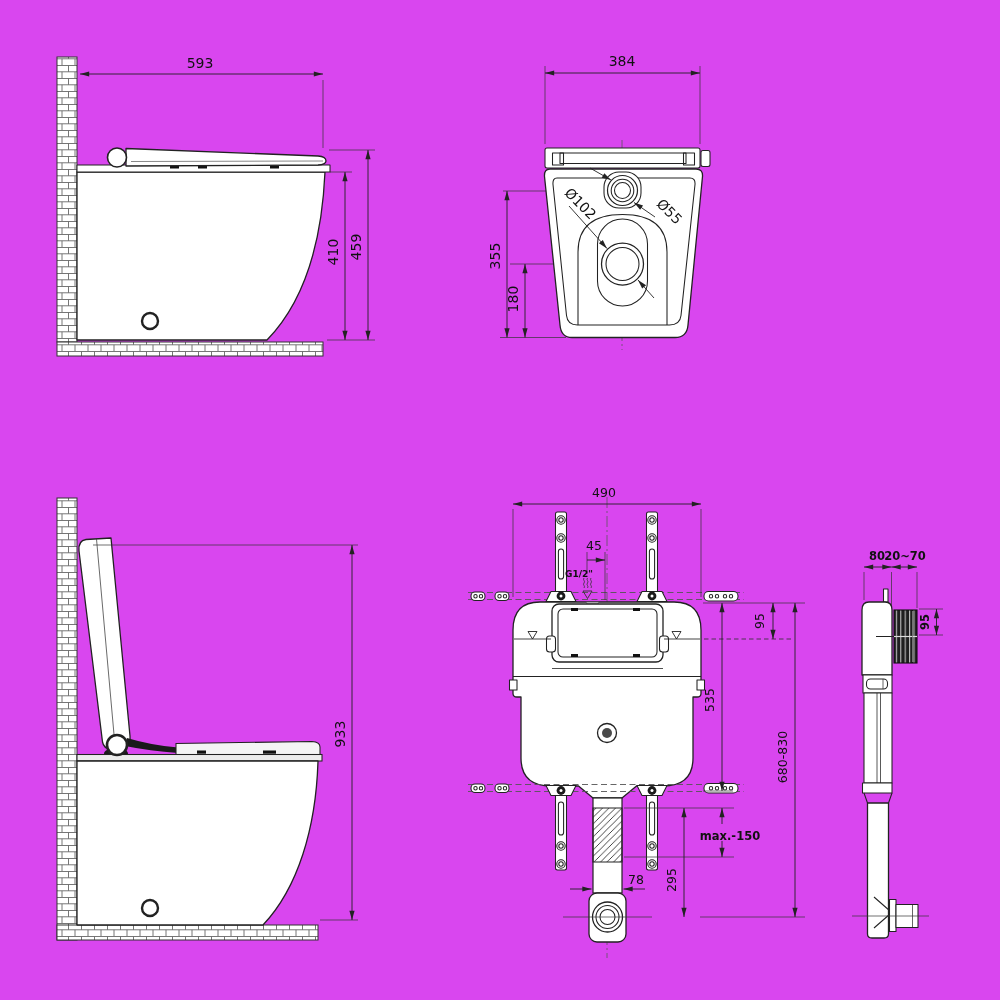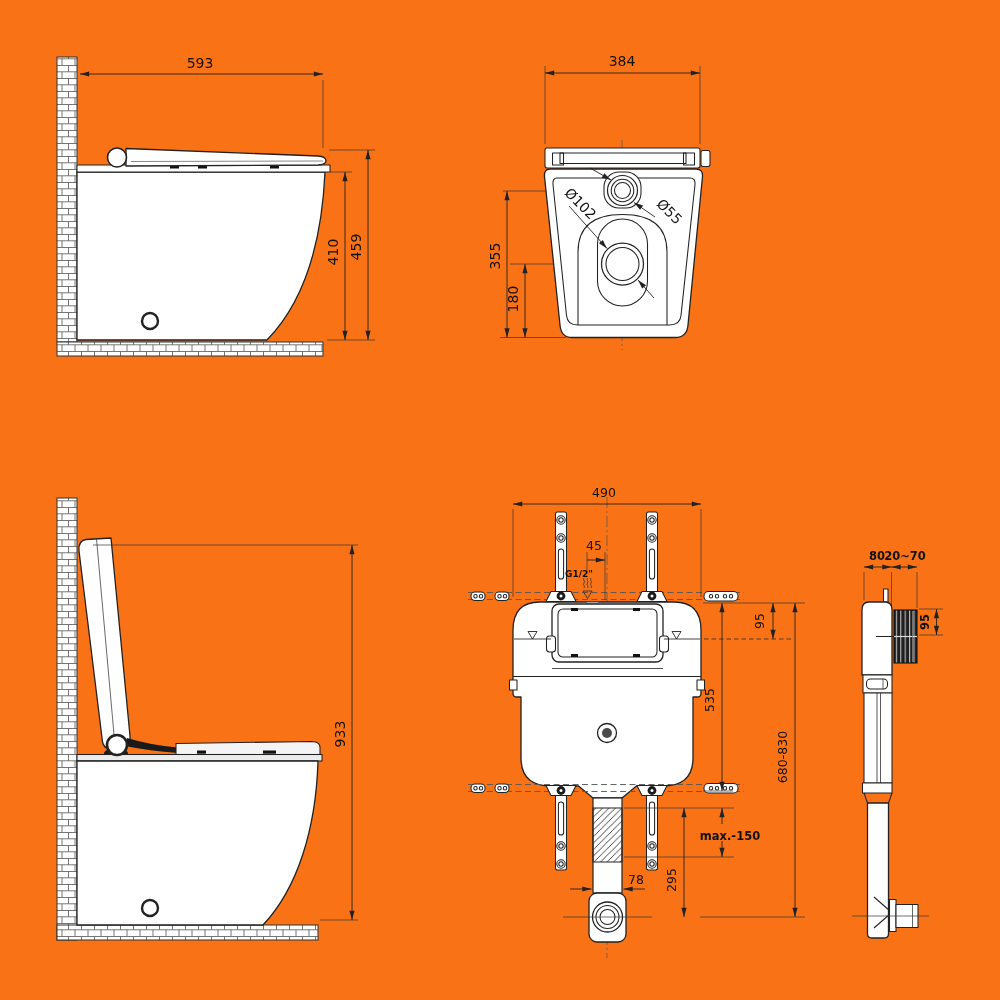--- a/index.html
+++ b/index.html
@@ -1,16 +1,16 @@
 <!DOCTYPE html>
 <html><head>
 <meta charset="utf-8">
 <style>
   html,body{margin:0;padding:0;background:#fff;}
-  .canvas{position:relative;width:1000px;height:1000px;background:#f97316;overflow:hidden;}
+  .canvas{position:relative;width:1000px;height:1000px;background:#d946ef;overflow:hidden;}
   svg{display:block;}
   .ol{fill:#ffffff;stroke:#222222;stroke-width:1.3;stroke-linejoin:round;}
   .ol2{fill:#ffffff;stroke:#222222;stroke-width:1.05;stroke-linejoin:round;}
   .nf{fill:none;stroke:#222222;stroke-width:1.05;stroke-linejoin:round;}
   .thick{fill:#ffffff;stroke:#222222;stroke-width:2.4;}
   .ext{stroke:#333333;stroke-width:0.7;fill:none;}
   .dim{stroke:#222222;stroke-width:0.9;fill:none;}
   .cl{stroke:#555555;stroke-width:0.75;fill:none;stroke-dasharray:11 3 2 3;}
   .dash{stroke:#555555;stroke-width:0.9;fill:none;stroke-dasharray:6 3.5;}
   .dash2{stroke:#333333;stroke-width:0.85;fill:none;stroke-dasharray:4.5 3;}

